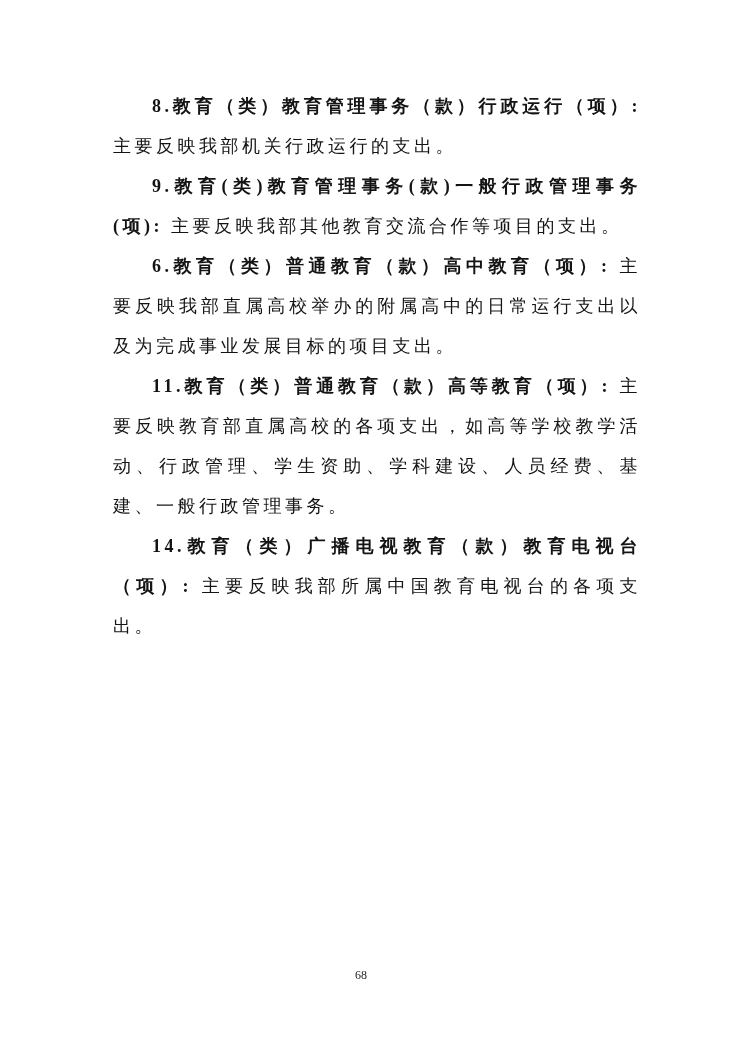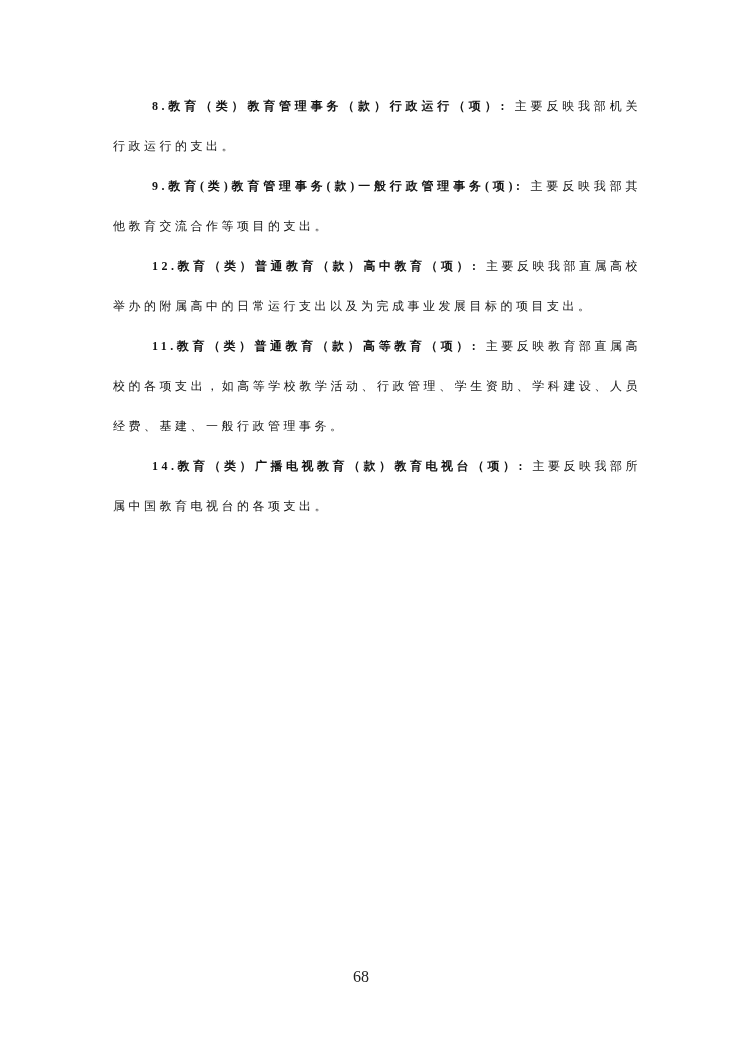--- a/index.html
+++ b/index.html
@@ -14,50 +14,50 @@
     background: #ffffff;
     font-family: "Liberation Serif", "DejaVu Serif", serif;
     color: #141414;
     overflow: hidden;
   }
   .text-block {
     position: absolute;
     top: 86px;
     left: 113px;
     width: 528px;
-    font-size: 12px;
+    font-size: 18px;
     line-height: 40px;
   }
   .text-block p {
     margin: 0;
     text-align: justify;
     text-justify: inter-character;
     text-indent: 39px;
     letter-spacing: 3.5px;
     word-break: break-all;
   }
   .text-block p b {
     font-weight: bold;
   }
   .page-number {
     position: absolute;
     top: 968px;
     left: 0;
     width: 722px;
     text-align: center;
-    font-size: 16px;
+    font-size: 12px;
     letter-spacing: 0;
     color: #222;
   }
 </style>
 </head>
 <body>
 
 <div class="page">
   <div class="text-block" id="paragraph-container">
       <p><b>8.教育（类）教育管理事务（款）行政运行（项）:</b><span> 主要反映我部机关行政运行的支出。</span></p>
       <p><b>9.教育(类)教育管理事务(款)一般行政管理事务(项):</b><span> 主要反映我部其他教育交流合作等项目的支出。</span></p>
-      <p><b>12.教育（类）普通教育（款）高中教育（项）:</b><span> 主要反映我部直属高校举办的附属高中的日常运行支出以及为完成事业发展目标的项目支出。</span></p>
+      <p><b>6.教育（类）普通教育（款）高中教育（项）:</b><span> 主要反映我部直属高校举办的附属高中的日常运行支出以及为完成事业发展目标的项目支出。</span></p>
       <p><b>11.教育（类）普通教育（款）高等教育（项）:</b><span> 主要反映教育部直属高校的各项支出，如高等学校教学活动、行政管理、学生资助、学科建设、人员经费、基建、一般行政管理事务。</span></p>
       <p><b>14.教育（类）广播电视教育（款）教育电视台（项）:</b><span> 主要反映我部所属中国教育电视台的各项支出。</span></p>
     </div>
   <div class="page-number">68</div>
 </div>
 
 </body></html>

